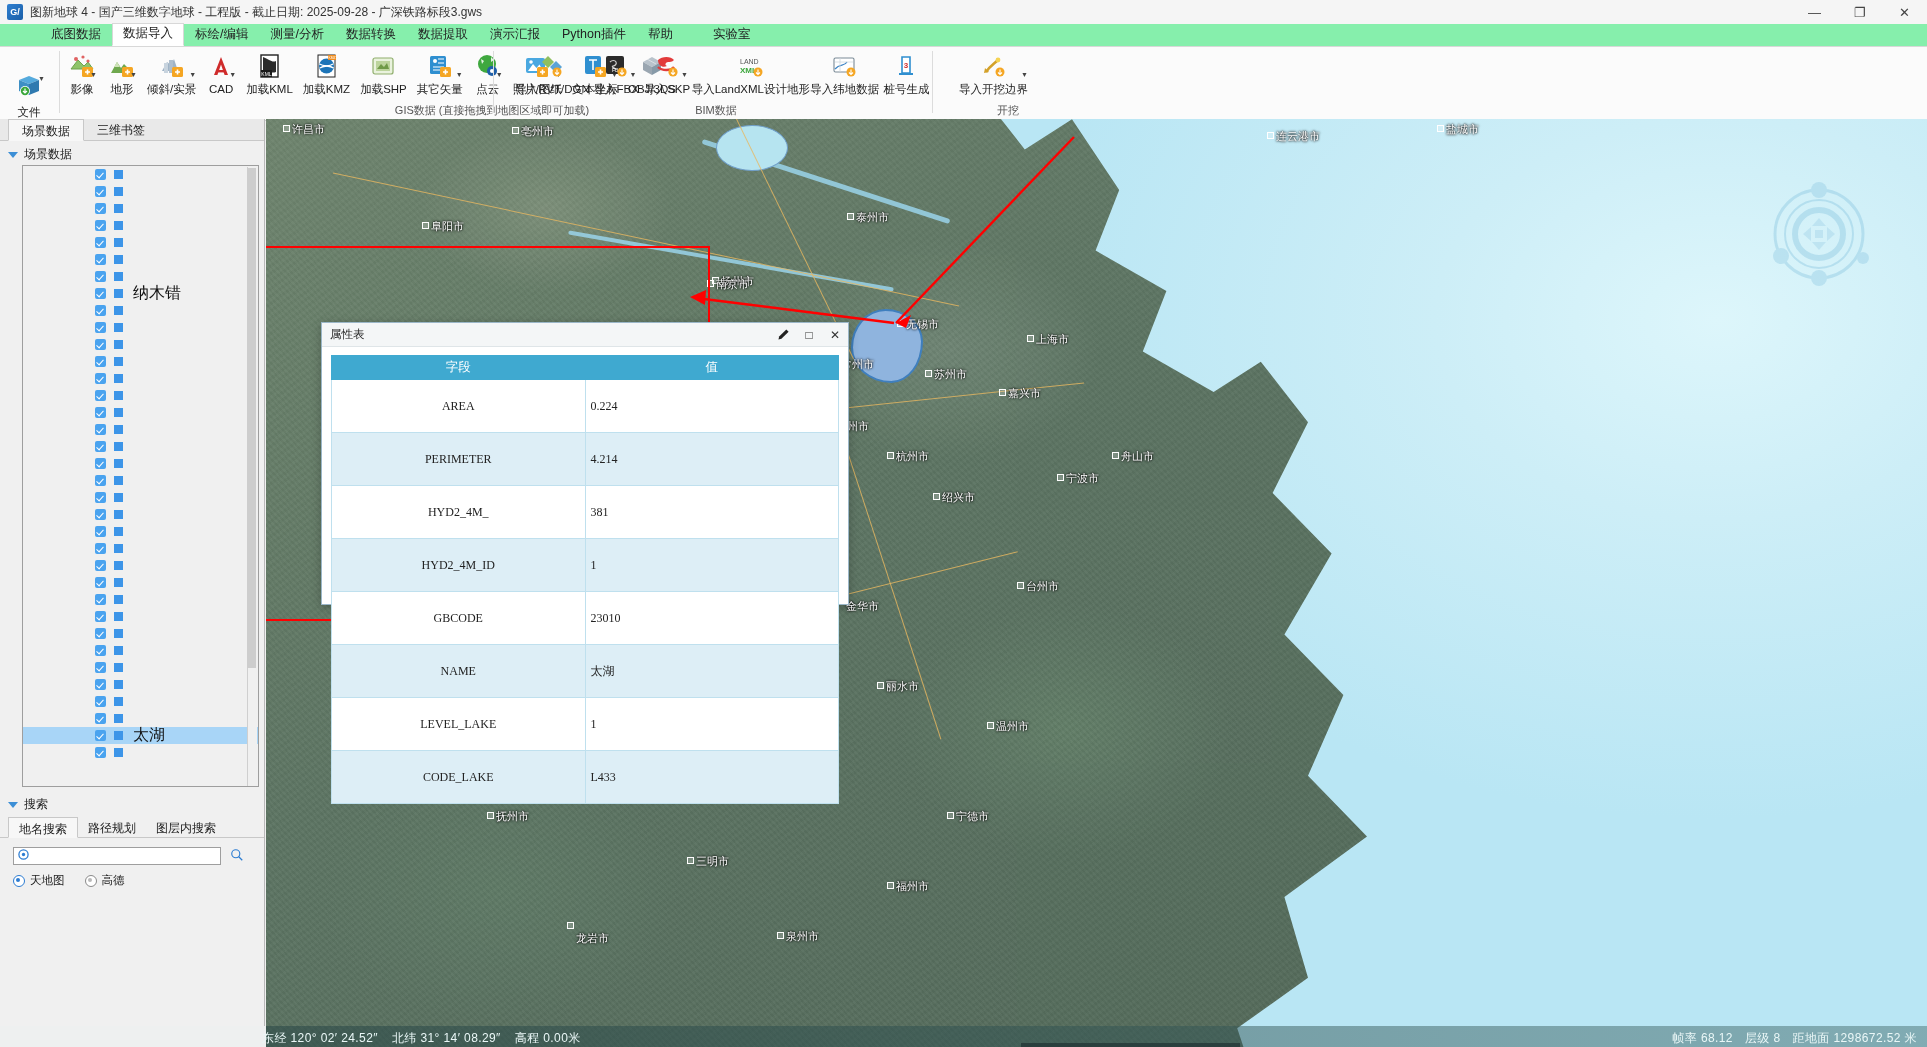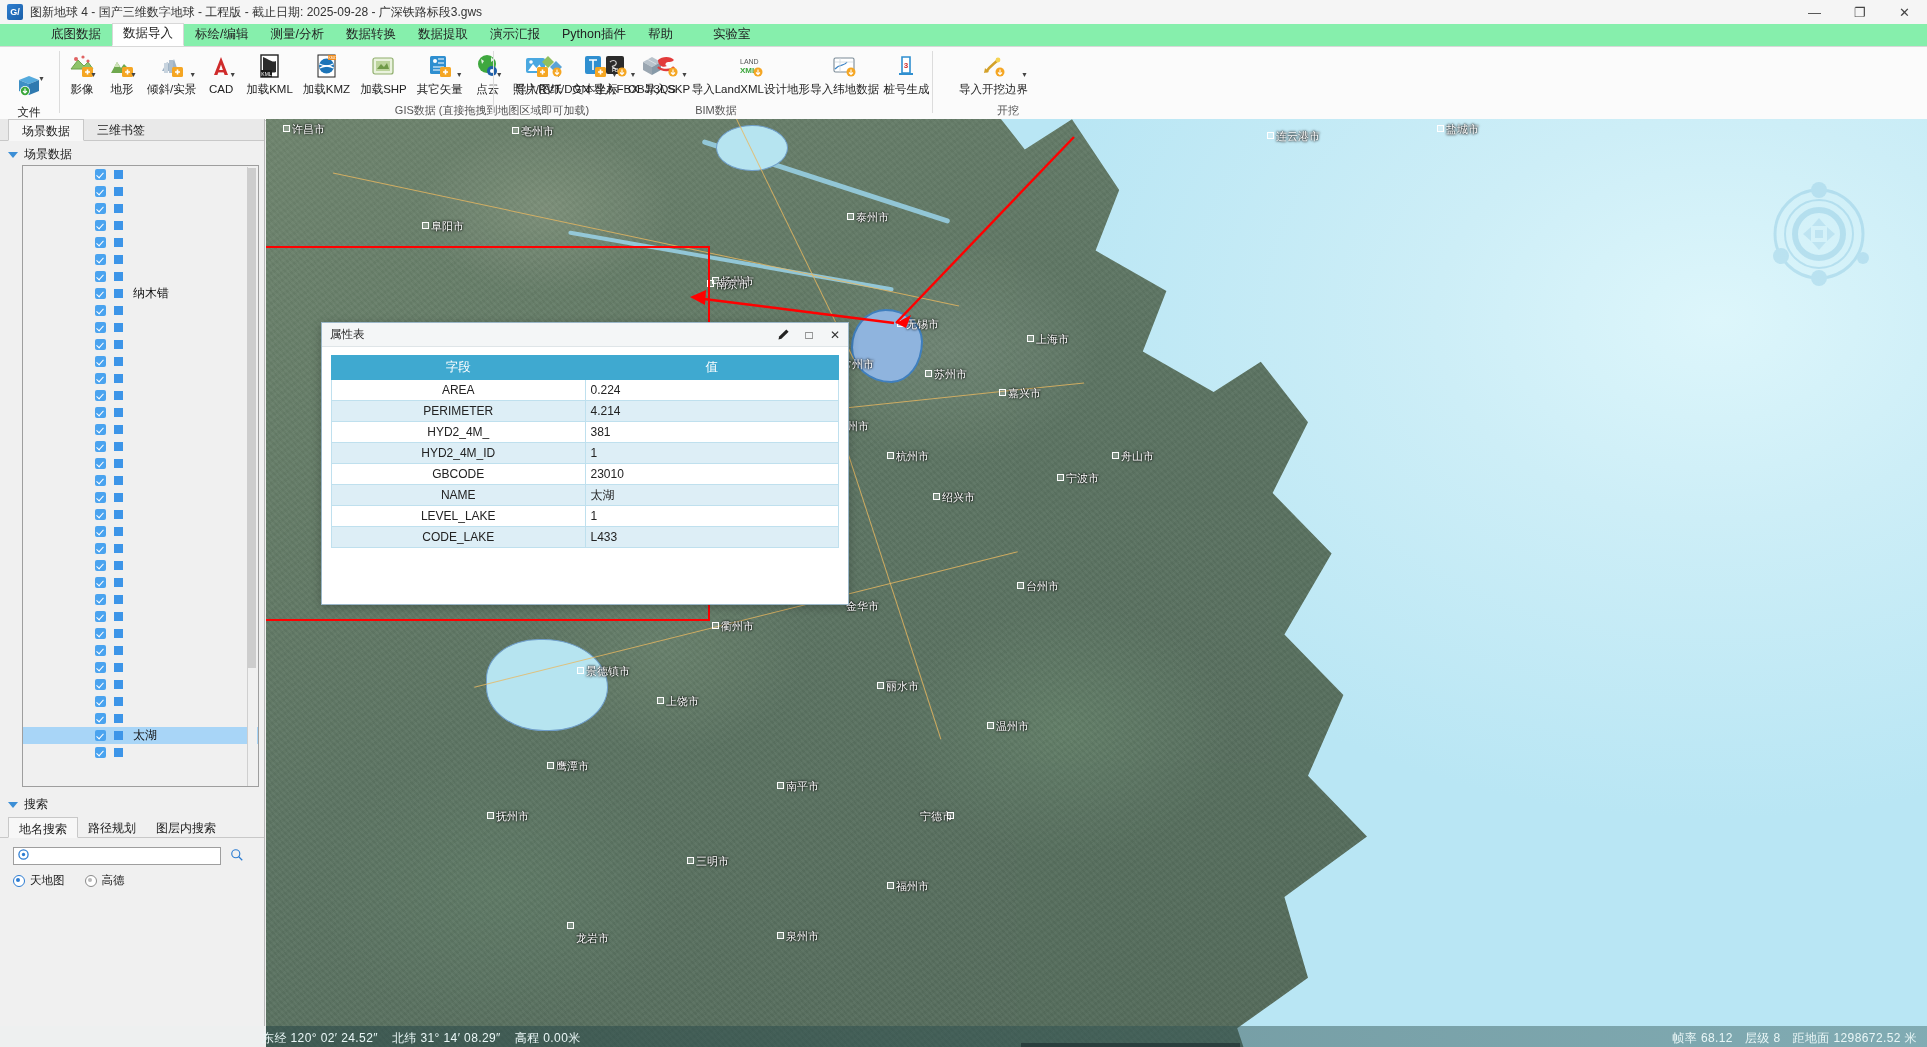--- a/index.html
+++ b/index.html
@@ -59,21 +59,21 @@
   .tri{width:0;height:0;border-left:5px solid transparent;border-right:5px solid transparent;
        border-top:6px solid #3c8fd6;margin-right:6px;}
   .lp-tree{position:absolute;left:22px;top:46px;width:237px;height:622px;background:#f0f0f0;
            border:1px solid #9e9e9e;box-sizing:border-box;overflow:hidden;}
   .tree-row{display:flex;align-items:center;height:17px;padding-left:72px;}
   .tree-row.sel{background:#a8d5f7;}
   .cbx{width:11px;height:11px;border-radius:2px;background:#4aa3ef;position:relative;flex:0 0 auto;}
   .cbx:after{content:"";position:absolute;left:2.5px;top:1.5px;width:3px;height:6px;
              border:solid #fff;border-width:0 1.6px 1.6px 0;transform:rotate(42deg);}
   .swatch{width:9px;height:9px;background:#3d95e8;margin-left:8px;flex:0 0 auto;}
-  .tree-lbl{font-size:12px;color:#111;margin-left:10px;white-space:nowrap;}
+  .tree-lbl{font-size:16px;color:#111;margin-left:10px;white-space:nowrap;}
   .tree-scroll{position:absolute;right:1px;top:1px;width:9px;height:620px;background:#f0f0f0;
                border-left:1px solid #cfcfcf;}
   .tree-thumb{position:absolute;right:1px;top:1px;width:9px;height:500px;background:#cdcdcd;}
 
   .lp-search{position:absolute;left:0;top:676px;width:264px;}
   .srch-tabs{display:flex;height:20px;border-bottom:1px solid #c8c8c8;padding-left:8px;margin-top:3px;}
   .srch-tab{font-size:12px;padding:3px 10px 2px 10px;color:#222;}
   .srch-tab.active{background:#f7f7f7;border:1px solid #c8c8c8;border-bottom:1px solid #f7f7f7;margin-bottom:-1px;}
   .srch-box{display:flex;align-items:center;margin:9px 0 0 13px;}
   .srch-input{width:208px;height:18px;border:1px solid #9e9e9e;background:#fff;
@@ -131,21 +131,21 @@
        border:1px solid #9bb7c9;box-shadow:0 2px 9px rgba(0,0,0,.25);box-sizing:border-box;}
   .dlg-bar{height:23px;background:#f4f6f7;border-bottom:1px solid #dfe5e8;display:flex;align-items:center;}
   .dlg-title{font-size:11.5px;color:#222;margin-left:8px;}
   .dlg-btns{margin-left:auto;display:flex;align-items:center;gap:0;}
   .dlg-b{width:26px;height:22px;display:flex;align-items:center;justify-content:center;color:#333;font-size:12px;}
   .dlg-body{padding:8px 9px 0 9px;}
   table.attr{border-collapse:collapse;width:100%;table-layout:fixed;}
   table.attr th{background:#3fa9d0;color:#fff;font-size:12.5px;font-weight:normal;
                 height:21px;border:1px solid #3fa9d0;}
   table.attr td{border:1px solid #bfe0ee;height:20px;font-size:12px;
-                font-family:Liberation Sans, sans-serif;padding:0 5px;}
+                font-family:Liberation Serif, serif;padding:16px 5px;}
   table.attr td.f{text-align:center;width:94px;}
   table.attr tr.alt td{background:#ddeef6;}
   table.attr tr:not(.alt) td{background:#fff;}
 
   
   .maptools{position:absolute;left:755px;top:924px;width:219px;height:43px;
             background:rgba(22,24,26,.78);display:flex;align-items:center;gap:3px;padding:0 8px;
             box-sizing:border-box;}
 
   
@@ -789,21 +789,21 @@
         <div class="citylbl" style="left: 620px; top: 560px;">丽水市</div>
         <div class="citydot" style="left: 611px; top: 563px;"></div>
         <div class="citylbl" style="left: 730px; top: 600px;">温州市</div>
         <div class="citydot" style="left: 721px; top: 603px;"></div>
         <div class="citylbl" style="left: 320px; top: 545px;">景德镇市</div>
         <div class="citydot" style="left: 311px; top: 548px;"></div>
         <div class="citylbl" style="left: 400px; top: 575px;">上饶市</div>
         <div class="citydot" style="left: 391px; top: 578px;"></div>
         <div class="citylbl" style="left: 520px; top: 660px;">南平市</div>
         <div class="citydot" style="left: 511px; top: 663px;"></div>
-        <div class="citylbl" style="left: 654px; top: 690px;">宁德市</div>
+        <div class="citylbl" style="left: 690px; top: 690px;">宁德市</div>
         <div class="citydot" style="left: 681px; top: 693px;"></div>
         <div class="citylbl" style="left: 290px; top: 640px;">鹰潭市</div>
         <div class="citydot" style="left: 281px; top: 643px;"></div>
         <div class="citylbl" style="left: 230px; top: 690px;">抚州市</div>
         <div class="citydot" style="left: 221px; top: 693px;"></div>
         <div class="citylbl" style="left: 430px; top: 735px;">三明市</div>
         <div class="citydot" style="left: 421px; top: 738px;"></div>
         <div class="citylbl" style="left: 630px; top: 760px;">福州市</div>
         <div class="citydot" style="left: 621px; top: 763px;"></div>
         <div class="citylbl" style="left: 310px; top: 800px; margin-top: 12px;">龙岩市</div>

